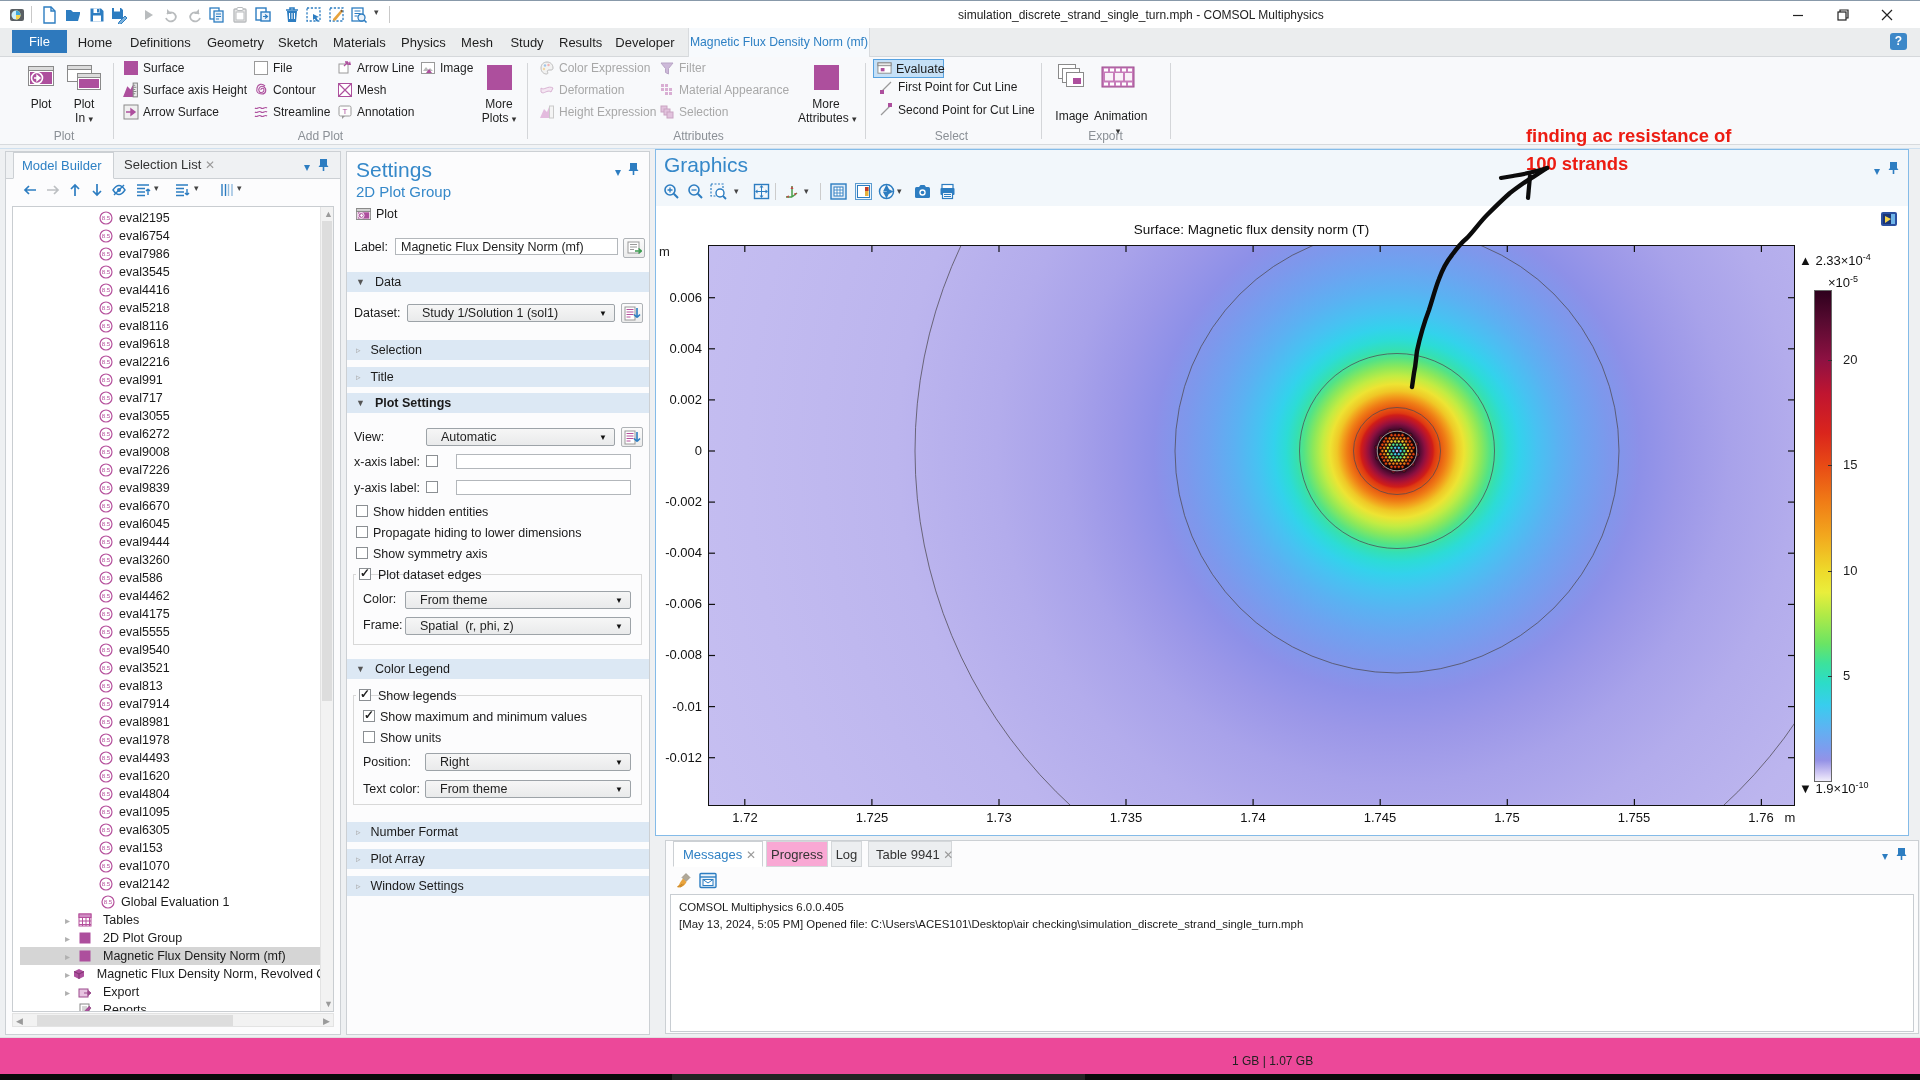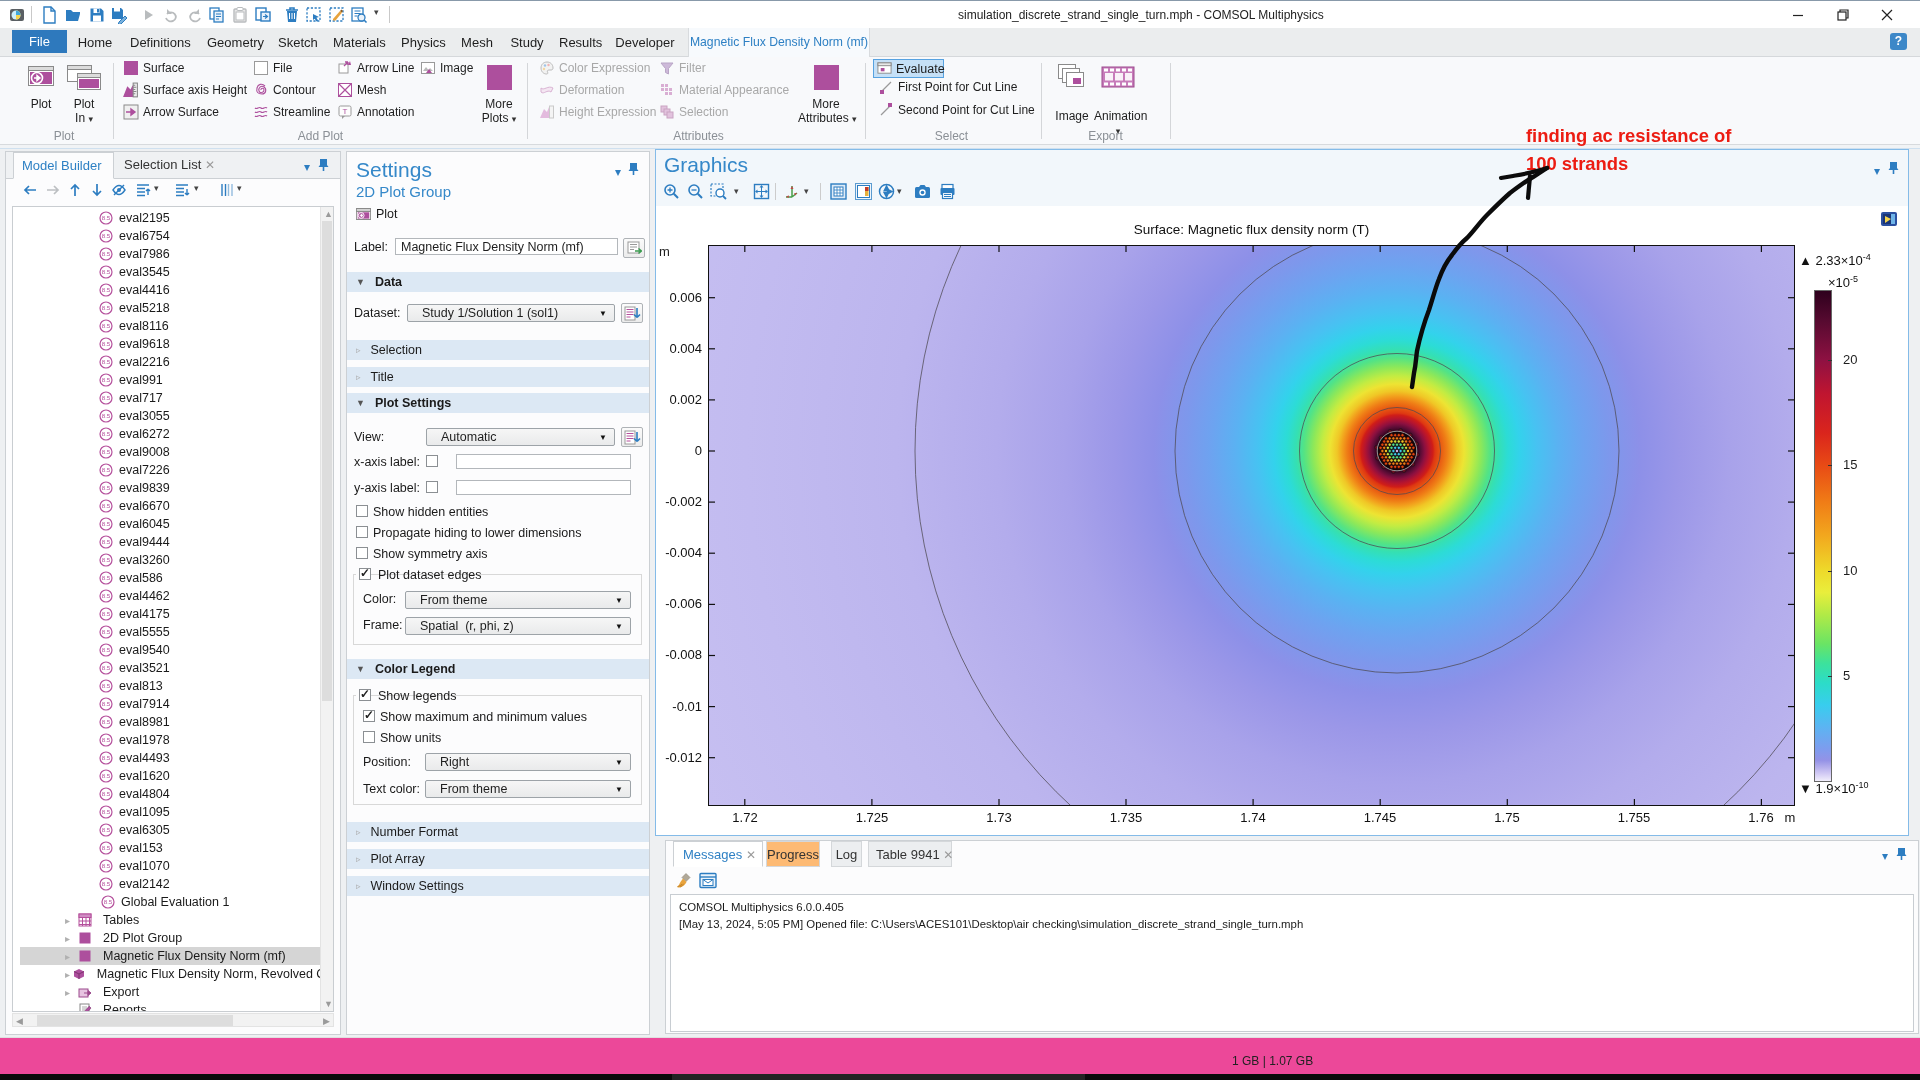--- a/index.html
+++ b/index.html
@@ -803,21 +803,21 @@
     </div>
 <div class="iconbtn" style="left:276px;top:86px">
       <svg width="15" height="14" viewBox="0 0 15 14">
         <rect x="1" y="1" width="11" height="11" fill="#fff" stroke="#999"></rect>
         <path d="M3 3.5h7M3 6h7M3 8.5h4" stroke="#999"></path>
         <path d="M8 10h6M11.5 7.5 14.5 10l-3 2.5" fill="none" stroke="#3a9c4f" stroke-width="1.5"></path>
       </svg>
     </div>
 <div class="sec" style="top:120px">
       <span class="secar">▼</span>
-      <span style="font-weight:bold;margin-left:10px">Data</span>
+      <span style="font-weight:normal;margin-left:10px">Data</span>
     </div>
 <div class="lab" style="left:7px;top:154px">Dataset:</div>
 <div class="dd" style="left:60px;top:152px;width:208px;height:18px">
       <span>Study 1/Solution 1 (sol1)</span>
       <i>▼</i>
     </div>
 <div class="iconbtn" style="left:274px;top:151px">
       <svg width="17" height="17" viewBox="0 0 17 17">
         <rect x="1" y="2" width="10" height="13" fill="#fff" stroke="#999"></rect>
         <path d="M2.5 4.5h7M2.5 7h7M2.5 9.5h7M2.5 12h4" stroke="#b5509c"></path>
@@ -872,21 +872,21 @@
       <span>From theme</span>
       <i>▼</i>
     </div>
 <div class="lab" style="left:16px;top:466px">Frame:</div>
 <div class="dd" style="left:58px;top:465px;width:226px;height:18px">
       <span>Spatial&nbsp; (r, phi, z)</span>
       <i>▼</i>
     </div>
 <div class="sec" style="top:507px">
       <span class="secar">▼</span>
-      <span style="font-weight:bold;margin-left:10px">Color Legend</span>
+      <span style="font-weight:normal;margin-left:10px">Color Legend</span>
     </div>
 <div class="gbox" style="left:6px;top:543px;width:289px;height:110px"></div>
 <div style="position:absolute;left:9px;top:536px;background:#fcfcfd;padding:0 5px 0 3px;height:14px">
       <div class="cb" style="left:3px;top:1px">
         <span class="ck">✓</span>
       </div>
       <span class="lab" style="left:22px;top:1px">Show legends</span>
     </div>
 <div class="cb" style="left:16px;top:558px">
       <span class="ck">✓</span>
@@ -1183,21 +1183,21 @@
     <div style="position:absolute;left:1187px;top:307px;font-size:13px">15</div>
     <div style="position:absolute;left:1172px;top:315px;width:4px;height:1px;background:#333"></div>
     <div style="position:absolute;left:1187px;top:413px;font-size:13px">10</div>
     <div style="position:absolute;left:1172px;top:421px;width:4px;height:1px;background:#333"></div>
     <div style="position:absolute;left:1187px;top:518px;font-size:13px">5</div>
     <div style="position:absolute;left:1172px;top:526px;width:4px;height:1px;background:#333"></div>
 </div>
 
 <div id="msg">
 <div class="mtab2" style="left:7px;width:90px;background:#fff;border:1px solid #ccd0d4;border-bottom:1px solid #fff;color:#2e80c4;padding-left:9px">Messages <span class="x">✕</span></div>
-<div class="mtab2" style="left:100px;width:54px;color:#333;background:#fdba74;border:1px solid #d4d7da;text-align:center">Progress</div>
+<div class="mtab2" style="left:100px;width:62px;color:#333;background:#f9a8d4;border:1px solid #d4d7da;text-align:center">Progress</div>
 <div class="mtab2" style="left:165px;width:31px;color:#333;background:#eceef0;border:1px solid #d4d7da;text-align:center">Log</div>
 <div class="mtab2" style="left:202px;width:84px;color:#333;background:#eceef0;border:1px solid #d4d7da;padding-left:7px;white-space:nowrap">Table 9941 <span class="x">✕</span></div>
 <span class="pda" style="right:30px;top:8px">▾</span>
 <svg class="ppin" style="right:11px;top:6px" width="11" height="14" viewBox="0 0 11 14">
       <path d="M2 1h7v6l1.5 2H.5L2 7z" fill="#2d7dc1"></path>
       <path d="M5.5 9v4" stroke="#2d7dc1" stroke-width="1.6"></path>
     </svg>
 <div style="position:absolute;left:10px;top:31px"><svg width="16" height="17" viewBox="0 0 16 17">
         <path d="M10 1.5l4 4-4 4-4-4z" fill="#b0a898" stroke="#8a8274" stroke-width="0.6"></path>
         <path d="M7 6.5 10.5 10c-1 2.5-3.5 5-7 5.5-1.5.2-2.5-.5-2.5-.5s2-1.5 2.5-3S7 6.5 7 6.5z" fill="#e8a33d"></path>

